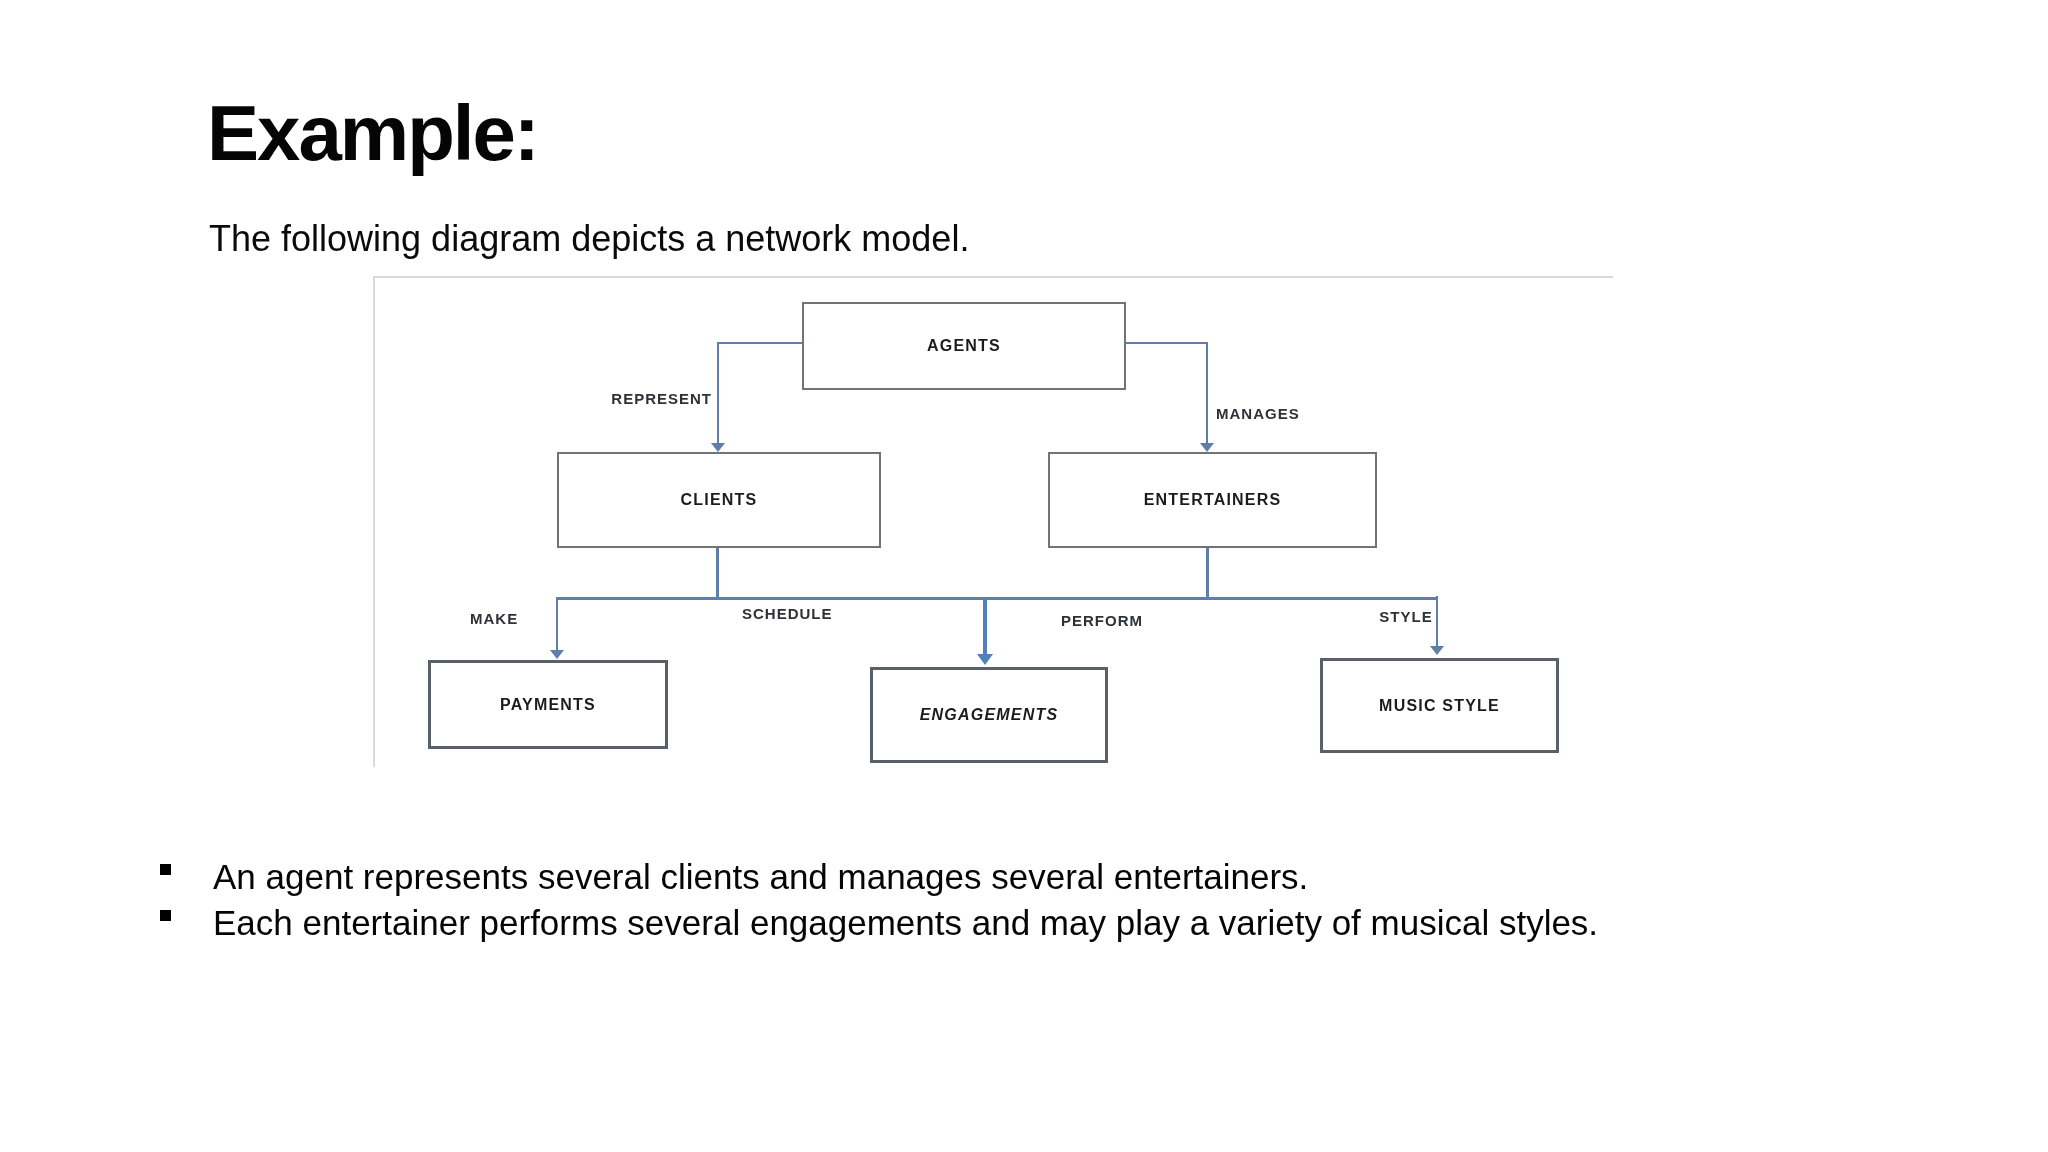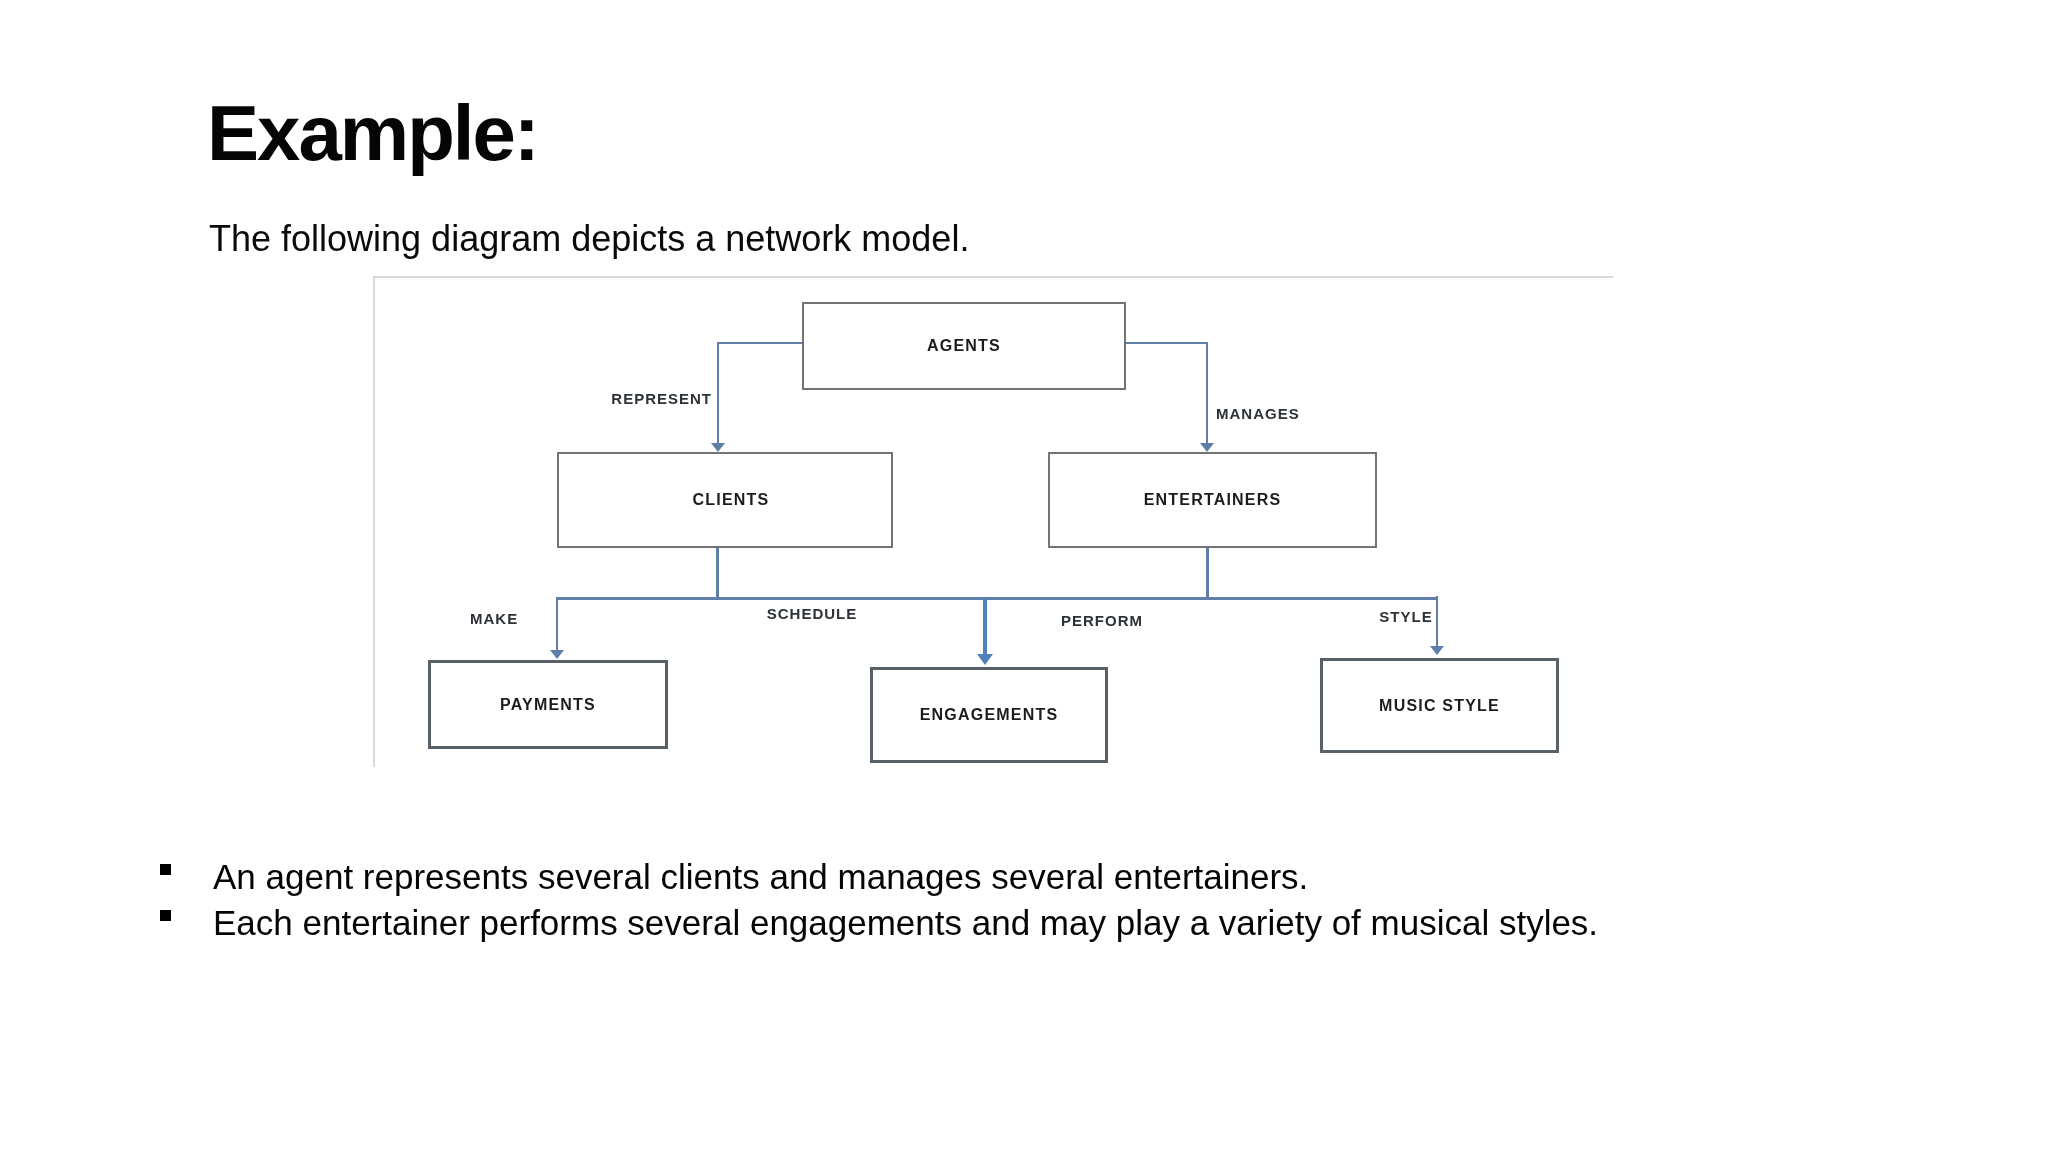--- a/index.html
+++ b/index.html
@@ -24,24 +24,24 @@
   .frame-left{position:absolute;left:373px;top:276px;width:2px;height:491px;background:#d9d9d9;}
 
   .node{
     position:absolute;background:#ffffff;
     display:flex;align-items:center;justify-content:center;
     font-size:16px;font-weight:700;color:#1c1c1c;letter-spacing:1.2px;
   }
   .node-navy{border:2px solid #737373;}
   .node-gray{border:3px solid #596067;}
   .n-agents{left:802px;top:302px;width:320px;height:84px;}
-  .n-clients{left:557px;top:452px;width:320px;height:92px;padding-left:12px;}
+  .n-clients{left:557px;top:452px;width:320px;height:92px;}
   .n-entertainers{left:1048px;top:452px;width:325px;height:92px;}
   .n-payments{left:428px;top:660px;width:234px;height:83px;}
-  .n-engagements{left:870px;top:667px;width:232px;height:90px;}
+  .n-engagements{left:870px;top:667px;width:232px;height:90px;font-style:italic;}
   .n-musicstyle{left:1320px;top:658px;width:233px;height:89px;}
 
   .line{position:absolute;background:#5f7fa8;}
   .line-accent{background:#4f81bd;}
 
   .arrow-down{
     position:absolute;width:0;height:0;
     border-left:7px solid transparent;border-right:7px solid transparent;
     border-top:9px solid #5f7fa8;
   }
@@ -85,21 +85,21 @@
   <div class="line" style="left:1206px;top:544px;width:3px;height:56px;"></div>
 
   <div class="line" style="left:557px;top:597px;width:881px;height:3px;"></div>
 
   <div class="line" style="left:556px;top:597px;width:2px;height:56px;"></div>
   <div class="arrow-down" style="left:550px;top:650px;"></div>
   <div class="edge-label" style="left:470px;top:610px;width:86px;">MAKE</div>
 
   <div class="line line-accent" style="left:983px;top:597px;width:4px;height:60px;"></div>
   <div class="arrow-down arrow-accent" style="left:977px;top:654px;"></div>
-  <div class="edge-label" style="left:742px;top:605px;width:140px;text-align:center;">SCHEDULE</div>
+  <div class="edge-label" style="left:742px;top:605px;width:140px;">SCHEDULE</div>
 
   <div class="edge-label" style="left:1032px;top:612px;width:140px;text-align:center;">PERFORM</div>
 
   <div class="line" style="left:1436px;top:596px;width:2px;height:52px;"></div>
   <div class="arrow-down" style="left:1430px;top:646px;"></div>
   <div class="edge-label" style="left:1366px;top:608px;width:80px;text-align:center;">STYLE</div>
 
   <div class="node node-navy n-agents">
     <span>AGENTS</span>
   </div>

